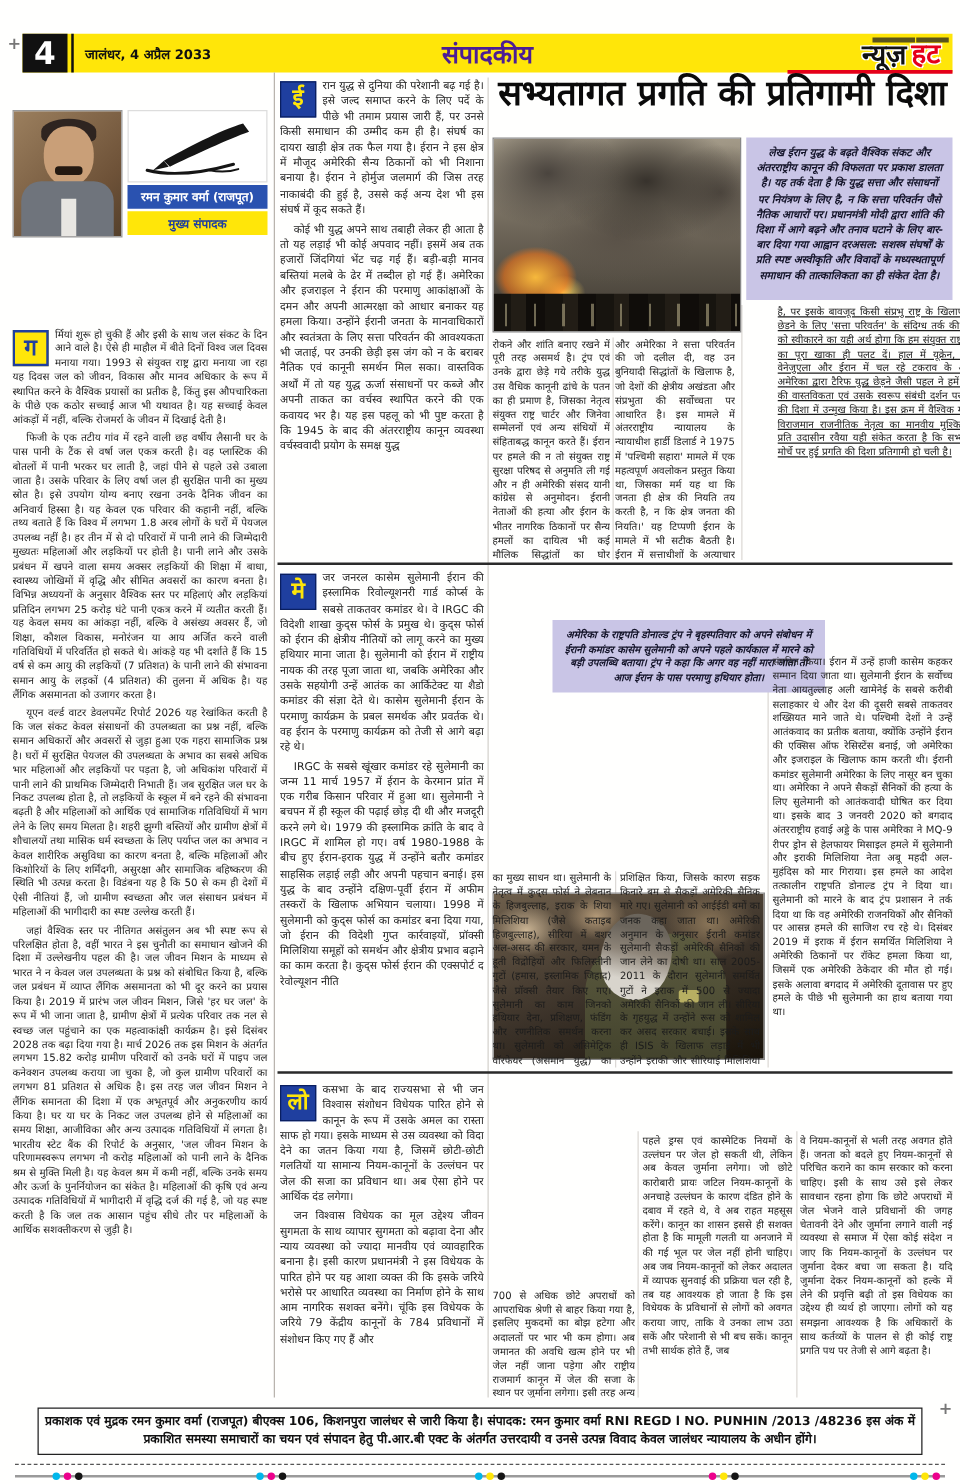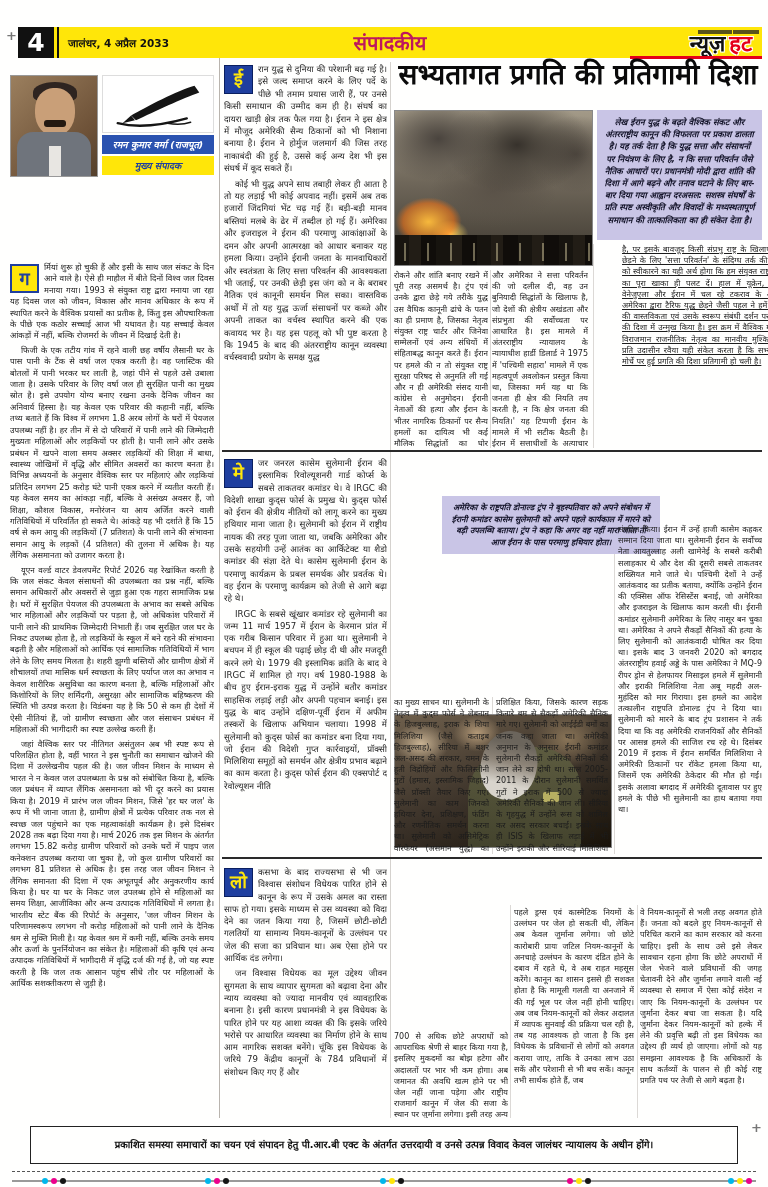--- a/index.html
+++ b/index.html
@@ -6,21 +6,21 @@
   #page{position:relative;width:768px;height:1187px;background:#fffffe;overflow:hidden;
         font-family:"DejaVu Sans","Liberation Sans",sans-serif;color:#1a1a1a;}
   .abs{position:absolute;}
   .reg{position:absolute;color:#777;font-size:13px;font-weight:bold;}
 
   
   #hdr{left:18px;top:27px;width:744px;height:31px;background:#ffe609;display:flex;align-items:stretch;}
   #pgnum{width:36px;background:#111;color:#fff;font-weight:bold;font-size:25px;display:flex;align-items:center;justify-content:center;}
   #hdr-date{display:flex;align-items:center;font-weight:bold;font-size:10.5px;color:#111;padding-left:9px;border-left:2px solid #111;margin-left:3px;}
   #hdr-title{position:absolute;left:0;right:0;top:0;bottom:0;display:flex;align-items:center;justify-content:center;
-             color:#be185d;font-weight:bold;font-size:20px;pointer-events:none;}
+             color:#4c1d95;font-weight:bold;font-size:20px;pointer-events:none;}
   #logo{position:absolute;right:10px;top:2px;height:27px;display:flex;align-items:flex-end;gap:4px;}
   .logo-t{font-weight:bold;font-size:22px;line-height:24px;
           text-shadow:-1px -1px 0 #fff,1px -1px 0 #fff,-1px 1px 0 #fff,1px 1px 0 #fff;}
   .logo-t.b{color:#111;} .logo-t.r{color:#e50019;}
   .logo-bar{position:absolute;top:-2px;height:4px;background:#222;opacity:.75;}
   #logo-underline{position:absolute;right:6px;top:56px;width:132px;height:3px;background:#e50019;}
 
   
   .col{font-size:8px;line-height:11.2px;text-align:justify;overflow:hidden;color:#1c1c1c;}
   .col p{margin:0 0 3px 0;}
@@ -29,21 +29,21 @@
       font-weight:bold;font-size:18px;background:#1f3f9f;color:#ffe609;border:1px solid #0a1f60;box-sizing:border-box;}
   .dc.inv{background:#ffe609;color:#1f3f9f;border:2px solid #1f3f9f;}
   .hl{font-weight:bold;color:#0a0a0a;line-height:1.05;}
   .pbox{background:#c9c5e6;font-weight:bold;font-style:italic;text-align:center;color:#14142a;
         font-size:8.4px;line-height:12.2px;padding:6px 7px;box-sizing:border-box;overflow:hidden;}
   .vrule{position:absolute;width:1px;background:#b9b4ae;}
   .hdiv{position:absolute;height:2px;background:#2a2a2a;}
 
   
   #la-hl{left:8px;top:61px;width:206px;font-size:19px;text-align:center;}
-  #la-author{left:10px;top:75px;width:204px;height:102px;display:flex;gap:4px;font-style:italic;}
+  #la-author{left:10px;top:88px;width:204px;height:102px;display:flex;gap:4px;}
   #la-photo{width:88px;height:102px;position:relative;overflow:hidden;background:linear-gradient(135deg,#9b7f5e,#6e5238 70%,#54402c);border:1px solid #999;box-sizing:border-box;}
   .ap-body{position:absolute;left:6px;right:6px;bottom:0;height:44px;background:#6f747c;border-radius:16px 16px 0 0;}
   .ap-shirt{position:absolute;left:38px;bottom:0;width:12px;height:30px;background:#e8e6e2;}
   .ap-head{position:absolute;left:24px;top:12px;width:40px;height:48px;background:#c99f78;border-radius:45% 45% 48% 48%;}
   .ap-hair{position:absolute;left:22px;top:6px;width:44px;height:20px;background:#2e2420;border-radius:50% 50% 30% 30%;}
   .ap-mst{position:absolute;left:33px;top:44px;width:22px;height:7px;background:#241911;border-radius:3px;}
   #la-side{flex:1;display:flex;flex-direction:column;gap:2px;}
   #la-pen{height:58px;background:#fff;border:1px solid #ddd;display:flex;align-items:center;justify-content:center;box-sizing:border-box;}
   #la-name{background:#2a52b0;color:#fff;font-weight:bold;font-size:9.5px;text-align:center;padding:3px 1px;}
   #la-role{background:#ffe609;color:#1f3f9f;font-weight:bold;font-size:9.5px;text-align:center;padding:3px 1px;}
@@ -217,20 +217,21 @@
     <p><span class="dc">लो</span><span>कसभा के बाद राज्यसभा से भी जन विश्वास संशोधन विधेयक पारित होने से कानून के रूप में उसके अमल का रास्ता साफ हो गया। इसके माध्यम से उस व्यवस्था को विदा देने का जतन किया गया है, जिसमें छोटी-छोटी गलतियों या सामान्य नियम-कानूनों के उल्लंघन पर जेल की सजा का प्रविधान था। अब ऐसा होने पर आर्थिक दंड लगेगा।</span></p>
     <p class="ind">जन विश्वास विधेयक का मूल उद्देश्य जीवन सुगमता के साथ व्यापार सुगमता को बढ़ावा देना और न्याय व्यवस्था को ज्यादा मानवीय एवं व्यावहारिक बनाना है। इसी कारण प्रधानमंत्री ने इस विधेयक के पारित होने पर यह आशा व्यक्त की कि इसके जरिये भरोसे पर आधारित व्यवस्था का निर्माण होने के साथ आम नागरिक सशक्त बनेंगे। चूंकि इस विधेयक के जरिये 79 केंद्रीय कानूनों के 784 प्रविधानों में संशोधन किए गए हैं और</p>
   </div>
 
 
   <div class="abs col" id="a4-colB">700 से अधिक छोटे अपराधों को आपराधिक श्रेणी से बाहर किया गया है, इसलिए मुकदमों का बोझ हटेगा और अदालतों पर भार भी कम होगा। अब जमानत की अवधि खत्म होने पर भी जेल नहीं जाना पड़ेगा और राष्ट्रीय राजमार्ग कानून में जेल की सजा के स्थान पर जुर्माना लगेगा। इसी तरह अन्य अनेक कानूनों के उल्लंघन से कई मामले कम हो जाएंगे।</div>
   <div class="abs col" id="a4-colC">पहले ड्रग्स एवं कास्मेटिक नियमों के उल्लंघन पर जेल हो सकती थी, लेकिन अब केवल जुर्माना लगेगा। जो छोटे कारोबारी प्रायः जटिल नियम-कानूनों के अनचाहे उल्लंघन के कारण दंडित होने के दबाव में रहते थे, वे अब राहत महसूस करेंगे। कानून का शासन इससे ही सशक्त होता है कि मामूली गलती या अनजाने में की गई भूल पर जेल नहीं होनी चाहिए। अब जब नियम-कानूनों को लेकर अदालत में व्यापक सुनवाई की प्रक्रिया चल रही है, तब यह आवश्यक हो जाता है कि इस विधेयक के प्रविधानों से लोगों को अवगत कराया जाए, ताकि वे उनका लाभ उठा सकें और परेशानी से भी बच सकें। कानून तभी सार्थक होते हैं, जब</div>
   <div class="abs col" id="a4-colD">वे नियम-कानूनों से भली तरह अवगत होते हैं। जनता को बदले हुए नियम-कानूनों से परिचित कराने का काम सरकार को करना चाहिए। इसी के साथ उसे इसे लेकर सावधान रहना होगा कि छोटे अपराधों में जेल भेजने वाले प्रविधानों की जगह चेतावनी देने और जुर्माना लगाने वाली नई व्यवस्था से समाज में ऐसा कोई संदेश न जाए कि नियम-कानूनों के उल्लंघन पर जुर्माना देकर बचा जा सकता है। यदि जुर्माना देकर नियम-कानूनों को हल्के में लेने की प्रवृत्ति बढ़ी तो इस विधेयक का उद्देश्य ही व्यर्थ हो जाएगा। लोगों को यह समझना आवश्यक है कि अधिकारों के साथ कर्तव्यों के पालन से ही कोई राष्ट्र प्रगति पथ पर तेजी से आगे बढ़ता है।</div>
 
   <div class="abs" id="foot">
+    <div>प्रकाशक एवं मुद्रक रमन कुमार वर्मा (राजपूत) बीएक्स 106, किशनपुरा जालंधर से जारी किया है। संपादक: रमन कुमार वर्मा RNI REGD l NO. PUNHIN /2013 /48236 इस अंक में</div>
     <div>प्रकाशित समस्या समाचारों का चयन एवं संपादन हेतु पी.आर.बी एक्ट के अंतर्गत उत्तरदायी व उनसे उत्पन्न विवाद केवल जालंधर न्यायालय के अधीन होंगे।</div>
   </div>
 
   <div class="abs" id="dash"></div>
   <div class="abs" id="cbar">
     <div class="line"></div>
     <div class="dotgrp" style="left:30px;">
       <span class="dot c-cyan"></span>
         <span class="dot c-mag"></span>
         <span class="dot c-blk"></span>

